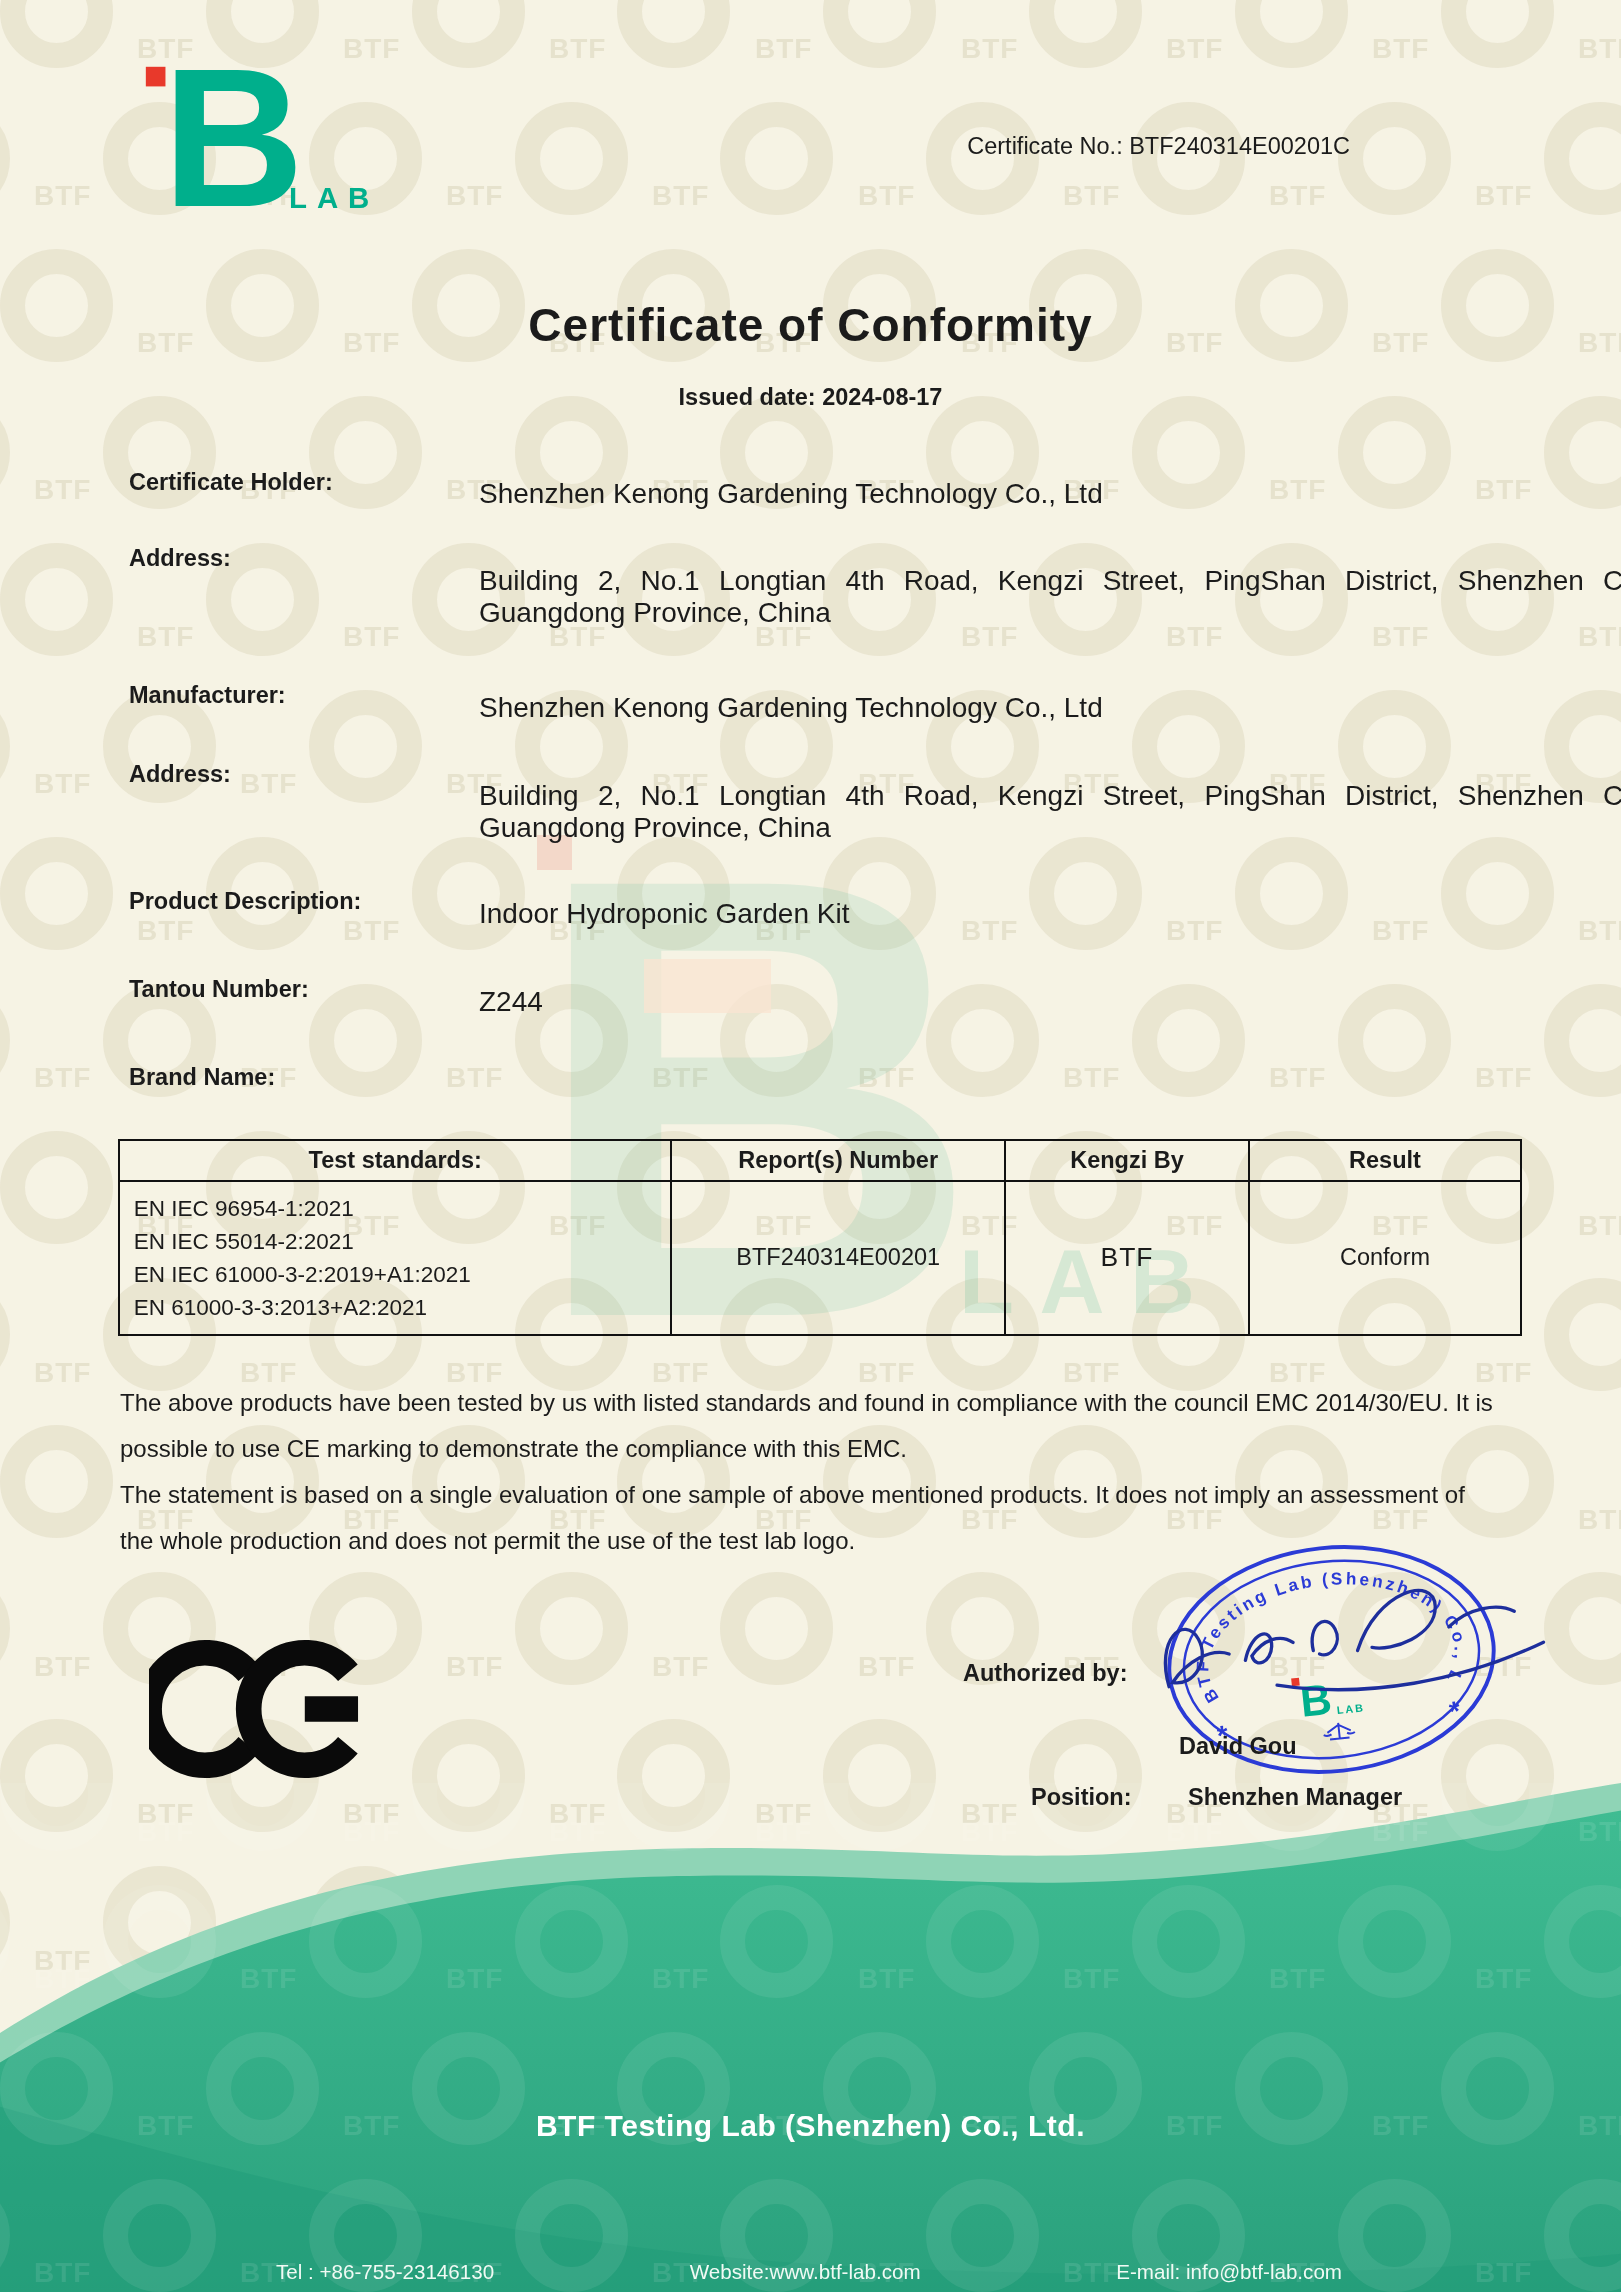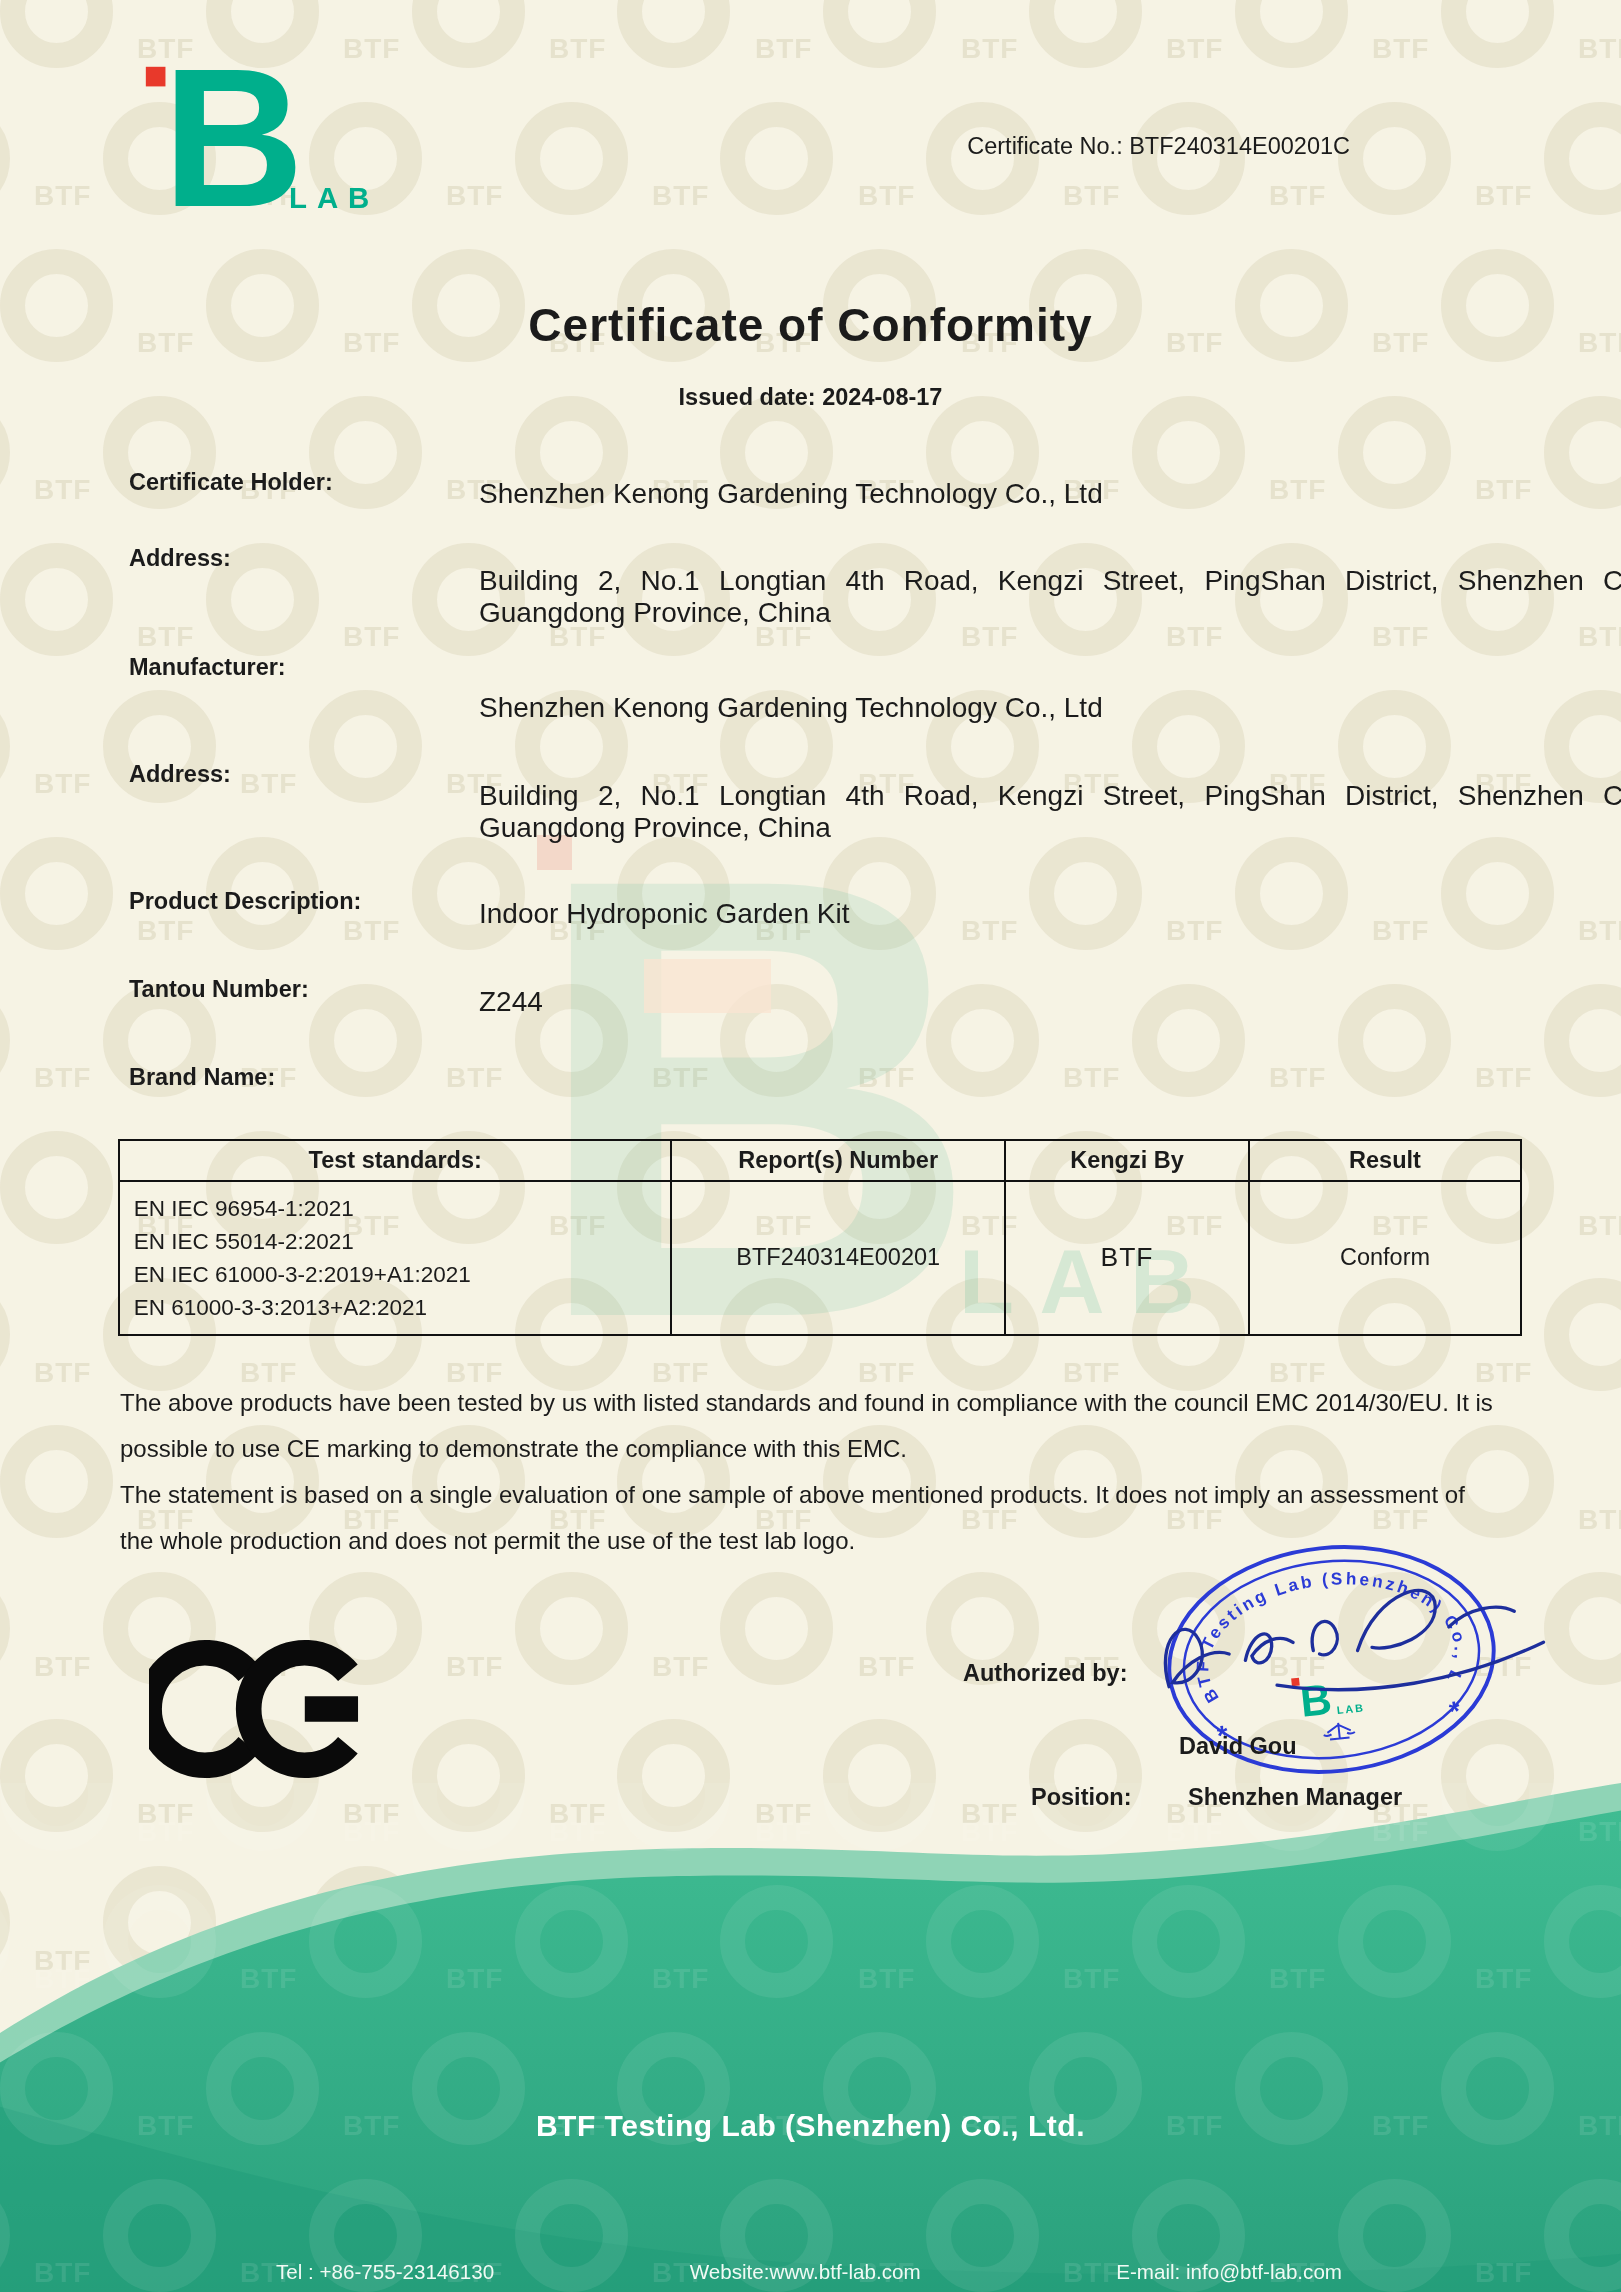--- a/index.html
+++ b/index.html
@@ -439,21 +439,21 @@
 
   <div id="title" class="ct">Certificate of Conformity</div>
   <div id="issued" class="ct">Issued date: 2024-08-17</div>
 
   <div class="f-label" style="top:469px">Certificate Holder:</div>
   <div class="f-value" style="top:478px">Shenzhen Kenong Gardening Technology Co., Ltd</div>
 
   <div class="f-label" style="top:545px">Address:</div>
   <div class="f-value justify" style="top:565px">Building 2, No.1 Longtian 4th Road, Kengzi Street, PingShan District, Shenzhen City, Guangdong Province, China</div>
 
-  <div class="f-label" style="top:654px">Manufacturer:</div>
+  <div class="f-label" style="top:682px">Manufacturer:</div>
   <div class="f-value" style="top:692px">Shenzhen Kenong Gardening Technology Co., Ltd</div>
 
   <div class="f-label" style="top:761px">Address:</div>
   <div class="f-value justify" style="top:780px">Building 2, No.1 Longtian 4th Road, Kengzi Street, PingShan District, Shenzhen City, Guangdong Province, China</div>
 
   <div class="f-label" style="top:888px">Product Description:</div>
   <div class="f-value" style="top:898px">Indoor Hydroponic Garden Kit</div>
 
   <div class="f-label" style="top:976px">Tantou Number:</div>
   <div class="f-value" style="top:986px">Z244</div>

